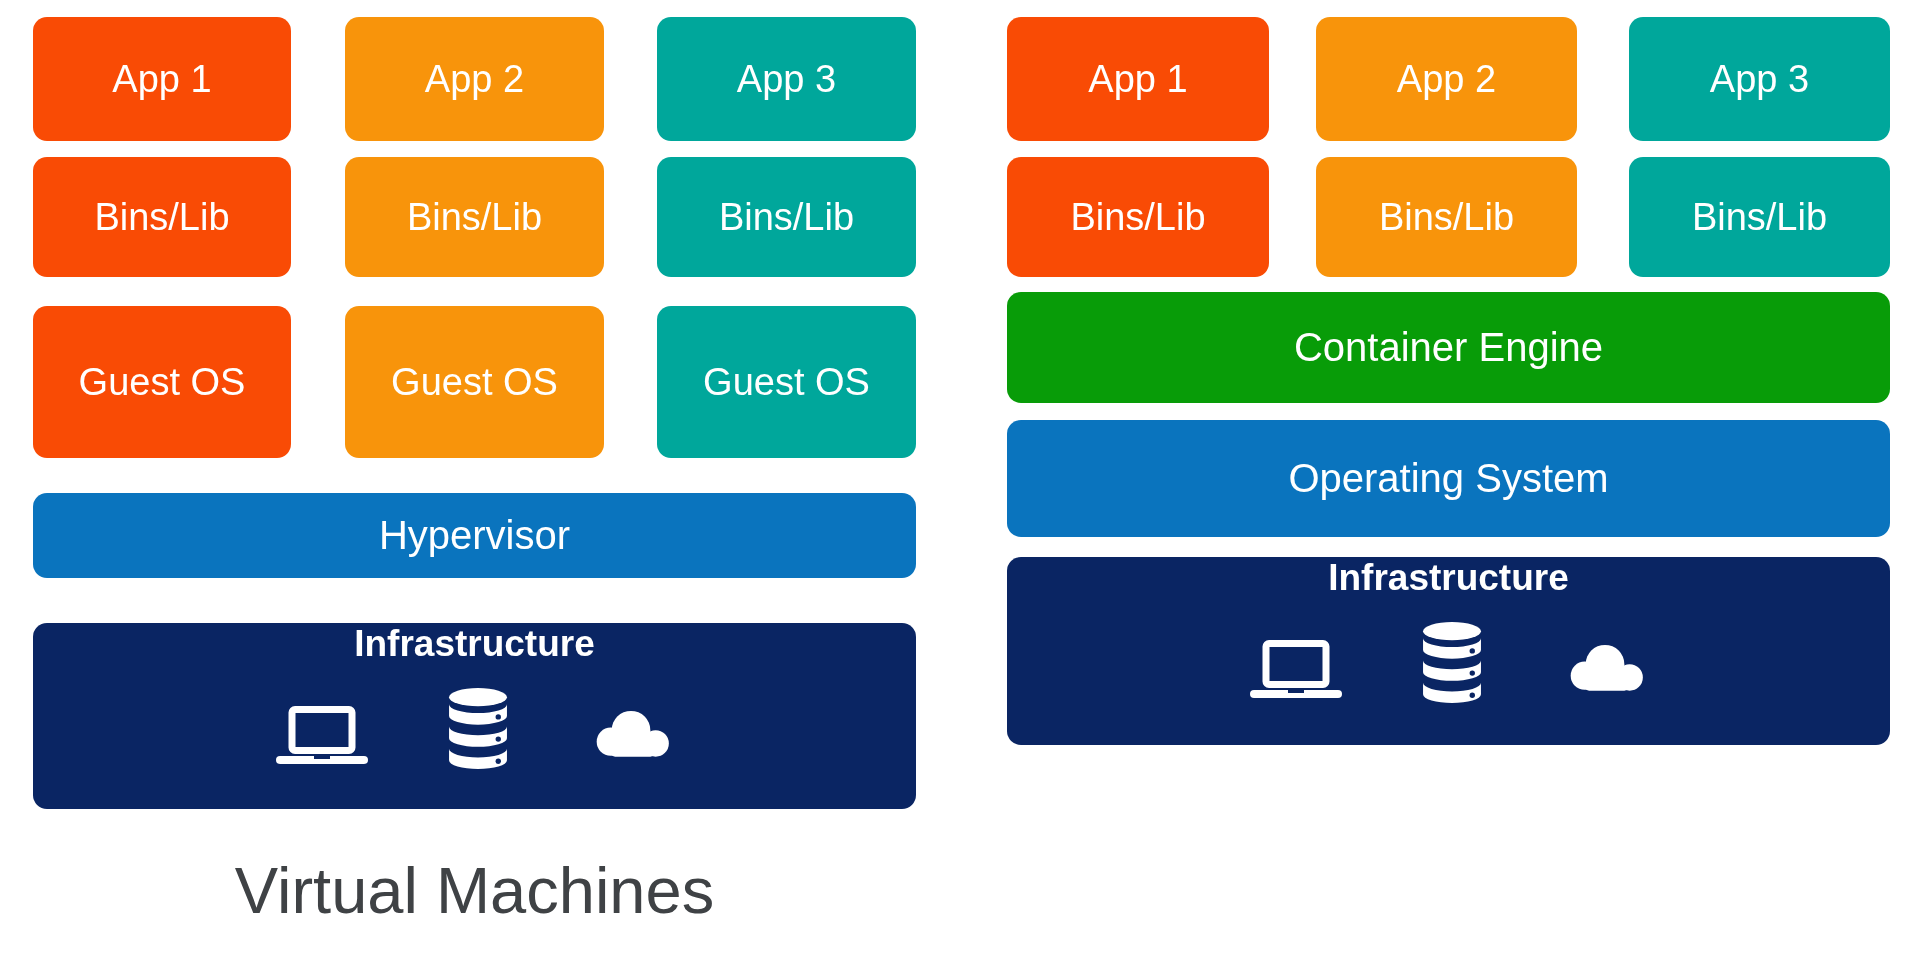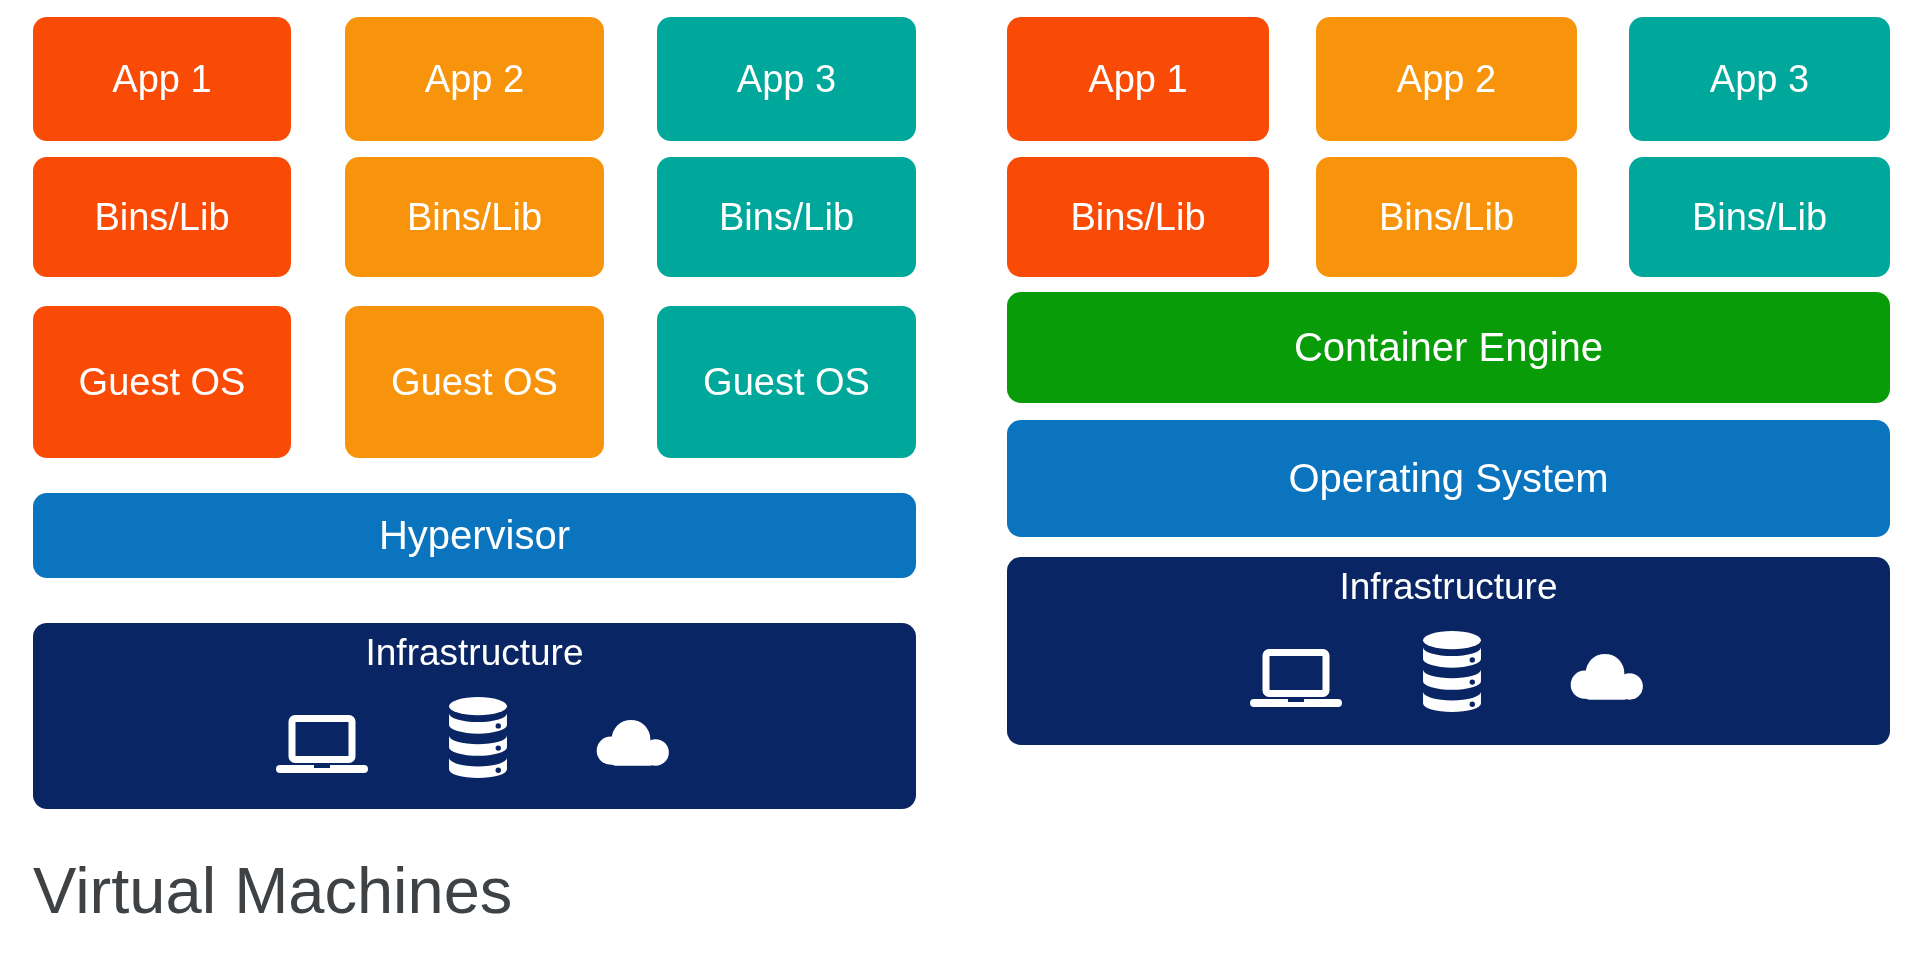--- a/index.html
+++ b/index.html
@@ -7,27 +7,27 @@
     position:relative;width:1920px;height:972px;background:#ffffff;
     font-family:"Liberation Sans",sans-serif;overflow:hidden;padding-left:32px;
   }
   .box{
     position:absolute;border-radius:14px;display:flex;align-items:center;
     justify-content:center;color:#ffffff;font-size:38px;line-height:1;
   }
   .layer{position:absolute;border-radius:14px;color:#ffffff;}
   .layer.center{display:flex;align-items:center;justify-content:center;font-size:40px;}
   .infra{display:flex;flex-direction:column;align-items:center;}
-  .infra-title{font-size:37px;margin-top:9px;}
+  .infra-title{font-size:37px;font-weight:bold;}
   .icons-row{display:flex;align-items:flex-end;gap:78px;margin-top:22px;}
   .icon{display:block;}
   .m-b6{margin-bottom:6px;}
   .m-b12{margin-bottom:12px;}
   .group-title{
-    position:absolute;font-size:65px;color:#3F4245;
+    position:absolute;text-align:center;font-size:65px;color:#3F4245;
     font-weight:300;
   }
   
   .l-c1{left:33px;width:258px}.l-c2{left:345px;width:259px}.l-c3{left:657px;width:259px}
   .row-app{top:17px;height:124px}
   .row-bins{top:157px;height:120px}
   .row-guest{top:306px;height:152px}
   .l-bar{left:33px;width:883px}
   .hypervisor{top:493px;height:85px}
   .l-infra{top:623px;height:186px}

